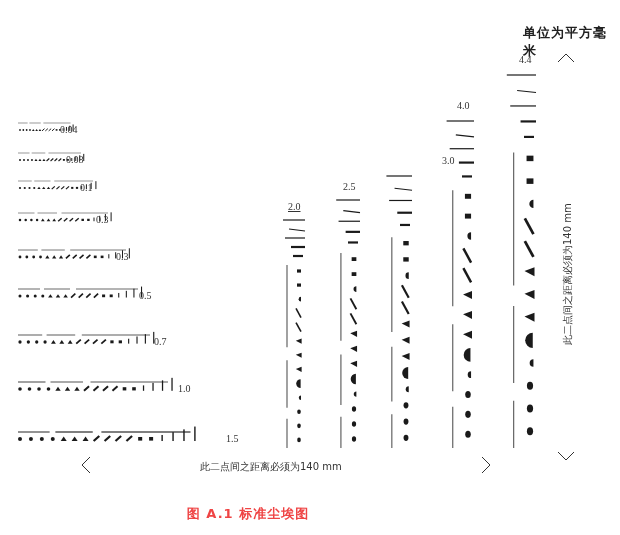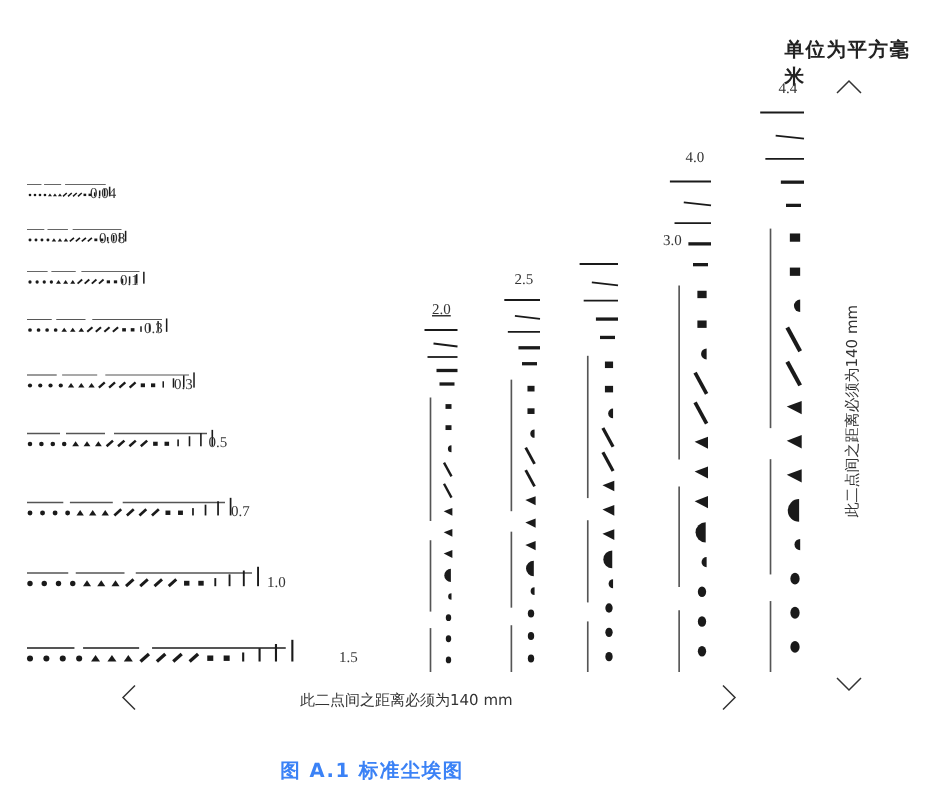--- a/index.html
+++ b/index.html
@@ -9,21 +9,21 @@
   .lbl { position: absolute; font-size: 10px; color: #333; white-space: nowrap;
          font-family: "Liberation Serif", "DejaVu Serif", serif; }
   .unit { position: absolute; left: 523px; top: 24px; font-size: 13px; color: #222; letter-spacing: 1px;
           font-family: "DejaVu Sans", sans-serif; font-weight: bold; }
   .hnote { position: absolute; left: 200px; top: 460px; font-size: 10px; color: #333;
            font-family: "DejaVu Sans", sans-serif; }
   .vnote { position: absolute; left: 561px; top: 345px; font-size: 10px; color: #333;
            transform-origin: 0 0; transform: rotate(-90deg); white-space: nowrap;
            font-family: "DejaVu Sans", sans-serif; }
   .caption { position: absolute; left: 0; width: 496px; top: 505px; text-align: center;
-             font-size: 13px; font-weight: bold; color: #3b82f6; letter-spacing: 1px;
+             font-size: 13px; font-weight: bold; color: #ef4444; letter-spacing: 1px;
              font-family: "DejaVu Sans", sans-serif; }
 </style>
 </head>
 <body>
 
 <svg id="chart" width="620" height="535" viewBox="0 0 620 535">
     <line x1="18" y1="123" x2="27.625" y2="123" stroke="#555555" stroke-width="0.6"></line>
     <line x1="29.375" y1="123" x2="40.75" y2="123" stroke="#555555" stroke-width="0.6"></line>
     <line x1="43.375" y1="123" x2="70.5" y2="123" stroke="#555555" stroke-width="0.6"></line>
     <circle cx="20" cy="130" r="0.8899999999999999" fill="#1a1a1a"></circle>

